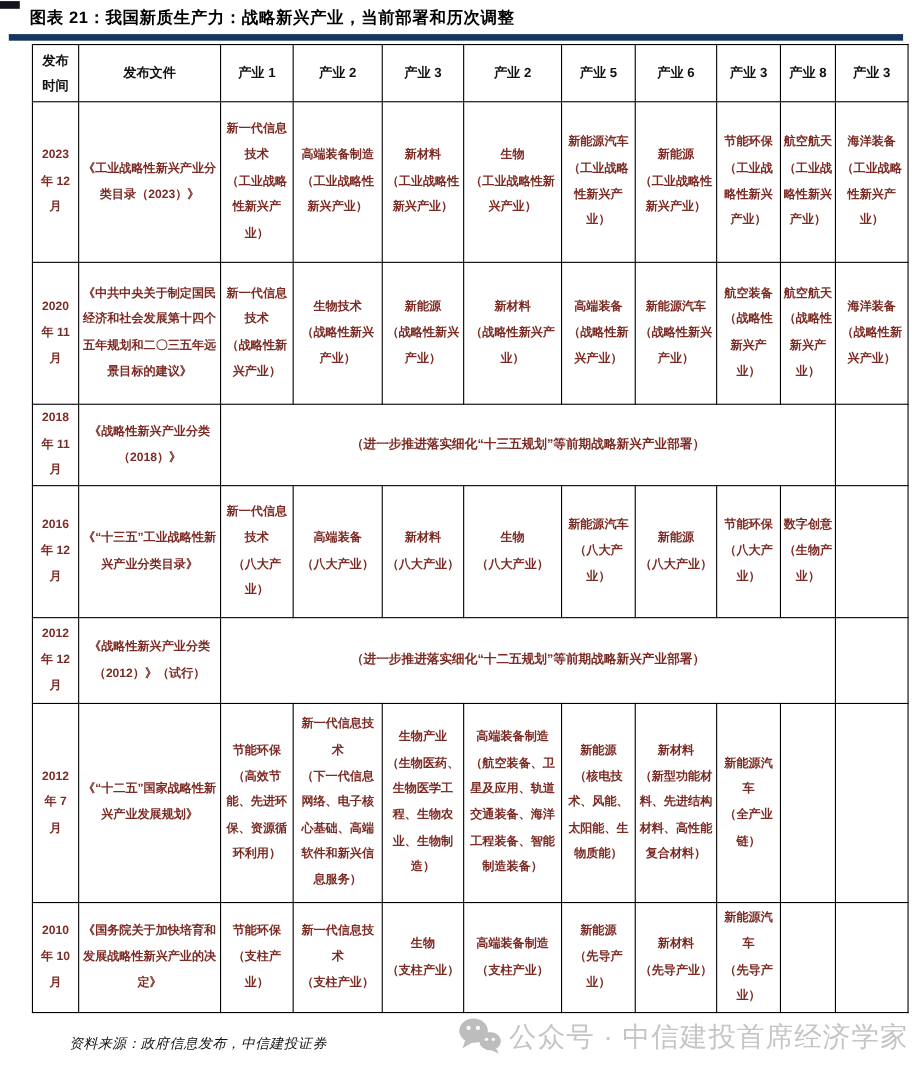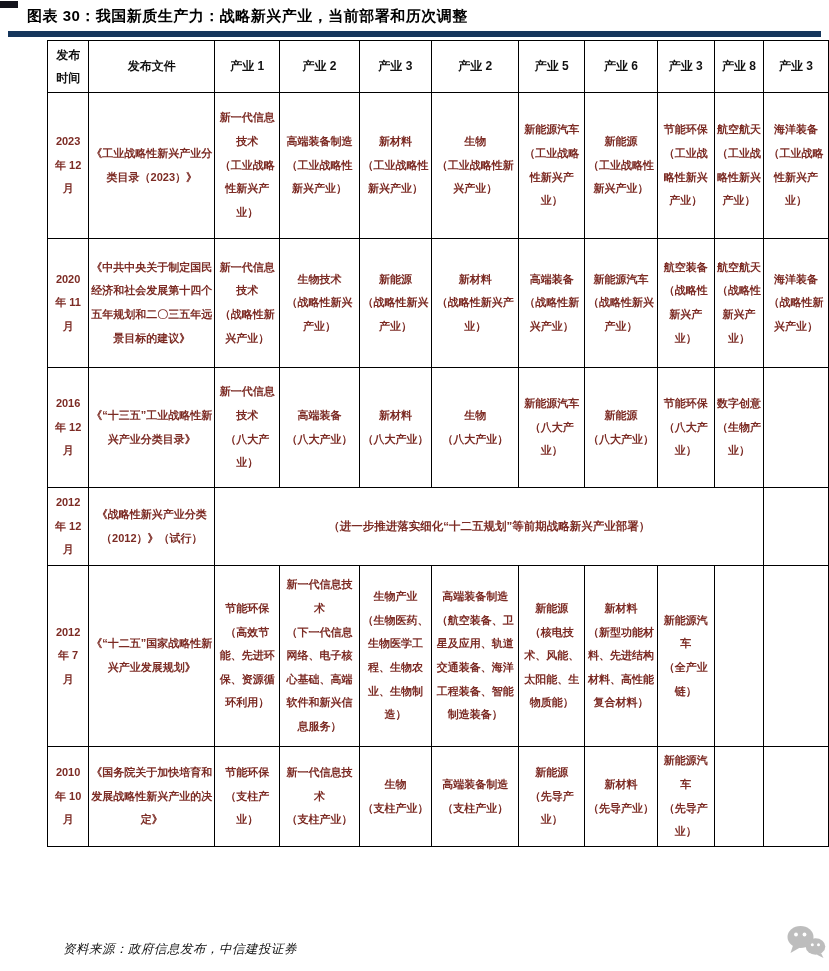--- a/index.html
+++ b/index.html
@@ -12,21 +12,21 @@
   body{
     width:829px;height:971px;position:relative;overflow:hidden;
     font-family:"Liberation Sans", sans-serif;
   }
   .corner-mark{position:absolute;left:0;top:1px;width:18px;height:7px;background:#14141c;}
   .page-title{
     position:absolute;left:27px;top:7px;font-size:15px;font-weight:bold;
     color:#000;letter-spacing:0.5px;white-space:nowrap;
   }
   .accent-bar{position:absolute;left:8px;top:31px;width:813px;height:6px;background:var(--accent);}
-  .table-wrap{position:absolute;left:47px;top:40px;}
+  .table-wrap{position:absolute;left:29px;top:40px;}
   table{border-collapse:collapse;table-layout:fixed;border:1.5px solid var(--border);}
   th,td{
     border:1px solid var(--border);
     text-align:center;vertical-align:middle;
     padding:1px 2px;overflow:hidden;
   }
   th{
     font-size:12px;color:#111;font-weight:bold;line-height:1.9;
     white-space:pre-wrap;
   }
@@ -46,21 +46,21 @@
   }
   .watermark-text{
     font-size:25px;letter-spacing:1px;white-space:nowrap;color:var(--wm);
   }
 </style>
 </head>
 <body>
 
 <div class="corner-mark"></div>
 
-<div class="page-title">图表 30：我国新质生产力：战略新兴产业，当前部署和历次调整</div>
+<div class="page-title">图表 21：我国新质生产力：战略新兴产业，当前部署和历次调整</div>
 
 <div class="accent-bar"></div>
 
 <div class="table-wrap">
   <table id="industries-table">
     <colgroup id="table-colgroup">
         <col style="width: 42px;">
         <col style="width: 129px;">
         <col style="width: 66px;">
         <col style="width: 81px;">
@@ -130,20 +130,28 @@
 （战略性新兴产业）</td>
           <td>新能源汽车
 （战略性新兴产业）</td>
           <td>航空装备
 （战略性新兴产业）</td>
           <td>航空航天
 （战略性新兴产业）</td>
           <td>海洋装备
 （战略性新兴产业）</td>
         </tr>
+        <tr style="height: 74px;">
+          <td>2018
+年 11
+月</td>
+          <td>《战略性新兴产业分类（2018）》</td>
+          <td class="merged-note-cell" colspan="8">（进一步推进落实细化“十三五规划”等前期战略新兴产业部署）</td>
+          <td></td>
+        </tr>
         <tr style="height: 120px;">
           <td>2016
 年 12
 月</td>
           <td>《“十三五”工业战略性新兴产业分类目录》</td>
           <td>新一代信息技术
 （八大产业）</td>
           <td>高端装备
 （八大产业）</td>
           <td>新材料
@@ -224,13 +232,14 @@
       <ellipse cx="14.5" cy="12" rx="13" ry="11" fill="#bdbdbd"></ellipse>
       <polygon points="7,20.5 4.5,28 14,22.5" fill="#bdbdbd"></polygon>
       <circle cx="10" cy="9.5" r="1.9" fill="#ffffff"></circle>
       <circle cx="18.5" cy="9.5" r="1.9" fill="#ffffff"></circle>
       <ellipse cx="29.5" cy="21.5" rx="9.8" ry="8.3" fill="#bdbdbd"></ellipse>
       <polygon points="35,28 37.5,33 30.5,29.5" fill="#bdbdbd"></polygon>
       <circle cx="26.3" cy="19.8" r="1.5" fill="#ffffff"></circle>
       <circle cx="32.5" cy="19.8" r="1.5" fill="#ffffff"></circle>
     </svg>
   </span>
+  <span class="watermark-text">公众号 · 中信建投首席经济学家</span>
 </div>
 
 </body></html>

